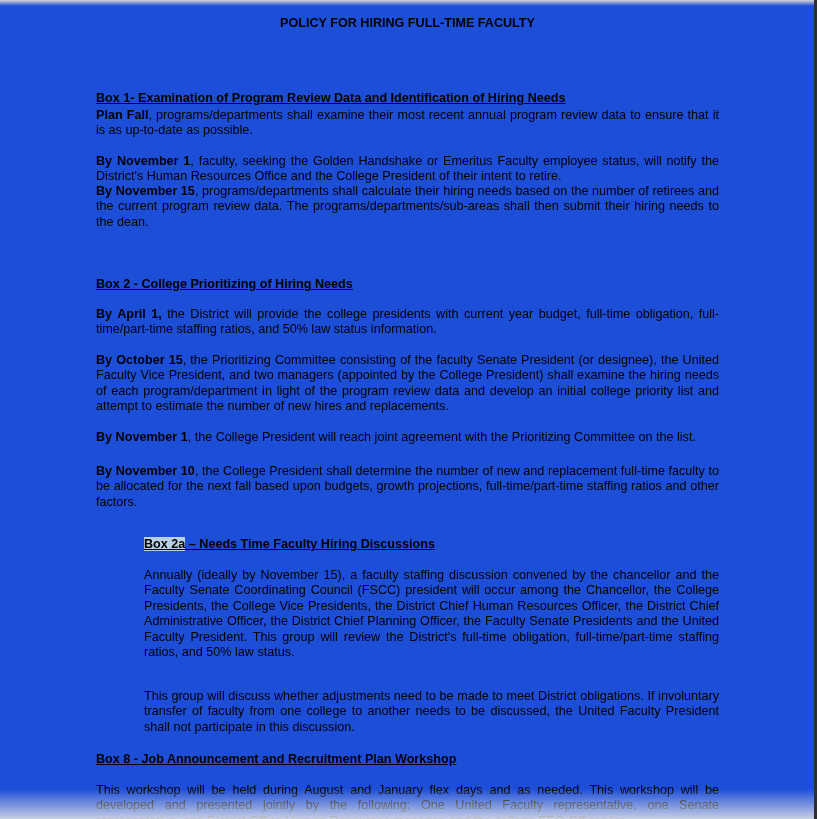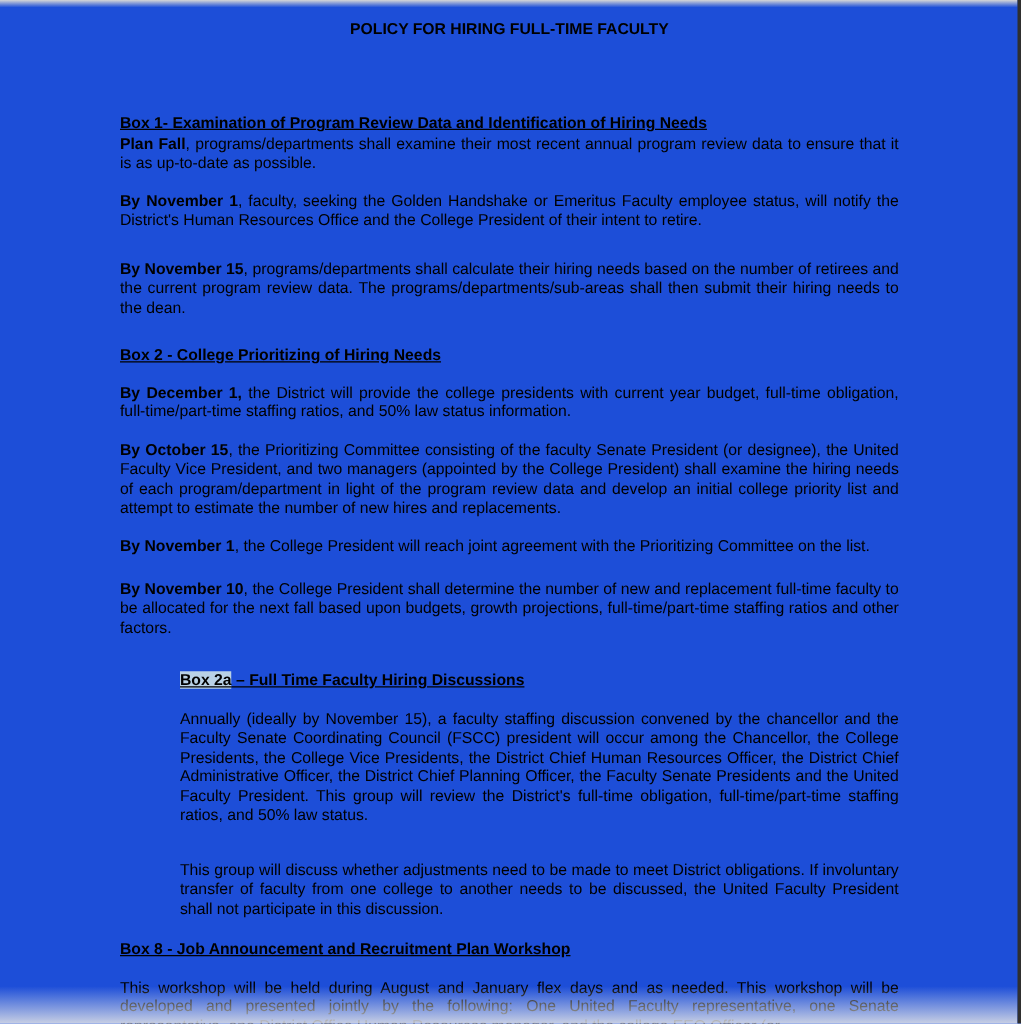--- a/index.html
+++ b/index.html
@@ -86,41 +86,41 @@
     <div class="title">POLICY FOR HIRING FULL-TIME FACULTY</div>
 
     <div class="heading" style="top:77px;margin-top:14px;">Box 1- Examination of Program Review Data and Identification of Hiring Needs</div>
 
     <div class="para" style="top:108px;">
       <b>Plan Fall</b><span>, programs/departments shall examine their most recent annual program review data to ensure that it is as up-to-date as possible.</span>
     </div>
     <div class="para" style="top:154px;">
       <b>By November 1</b><span>, faculty, seeking the Golden Handshake or Emeritus Faculty employee status, will notify the District's Human Resources Office and the College President of their intent to retire.</span>
     </div>
-    <div class="para" style="top:208px;">
+    <div class="para" style="top:184px;">
       <b>By November 15</b><span>, programs/departments shall calculate their hiring needs based on the number of retirees and the current program review data.  The programs/departments/sub-areas shall then submit their hiring needs to the  dean.</span>
     </div>
 
     <div class="heading" style="top:277px;">Box 2 - College Prioritizing of Hiring Needs</div>
 
     <div class="para" style="top:307px;">
-      <b>By December 1,</b><span> the District will provide the college presidents with current year budget, full-time obligation, full-time/part-time staffing ratios, and 50% law status information.</span>
+      <b>By April 1,</b><span> the District will provide the college presidents with current year budget, full-time obligation, full-time/part-time staffing ratios, and 50% law status information.</span>
     </div>
     <div class="para" style="top:353px;">
       <b>By October 15</b><span>, the Prioritizing Committee consisting of the faculty Senate President (or designee), the United Faculty Vice President, and two managers (appointed by the College President) shall examine the hiring needs of each program/department in light of the program review data and develop an initial college priority list and attempt to estimate the number of  new hires and replacements.</span>
     </div>
     <div class="para" style="top:430px;">
       <b>By November 1</b><span>, the College President will reach joint agreement with the Prioritizing Committee on the list.</span>
     </div>
     <div class="para" style="top:464px;">
       <b>By November 10</b><span>, the College President shall determine the number of new and replacement full-time faculty to be allocated for the next fall based upon budgets, growth projections, full-time/part-time staffing ratios and other factors.</span>
     </div>
 
     <div class="heading" style="top:537px; left:48px;">
-      <span class="hl">Box 2a</span><span> – Full Time Faculty Hiring Discussions</span>
+      <span class="hl">Box 2a</span><span> – Needs Time Faculty Hiring Discussions</span>
     </div>
 
     <div class="para indent" style="top:568px;">Annually (ideally by November 15), a faculty staffing discussion convened by the chancellor and the Faculty Senate Coordinating Council (FSCC) president will occur among the Chancellor, the College Presidents, the College Vice Presidents, the District Chief Human Resources Officer, the District Chief Administrative Officer, the District Chief Planning Officer, the Faculty Senate Presidents and the United Faculty President.  This group will review the District's full-time obligation, full-time/part-time staffing ratios, and 50% law status.</div>
     <div class="para indent" style="top:689px;">This group will discuss whether adjustments need to be made to meet District obligations.  If involuntary transfer of faculty from one college to another needs to be discussed, the United Faculty President shall not participate in this discussion.</div>
 
     <div class="heading" style="top:752px;">Box 8 - Job Announcement and Recruitment Plan Workshop</div>
 
     <div class="para" style="top:783px;">This workshop will be held during August and January flex days and as needed.  This workshop will be developed and presented jointly by the following:  One United Faculty representative, one Senate representative, one District Office Human Resources manager, and the college EEO Officer (or</div>
   </div>
 

